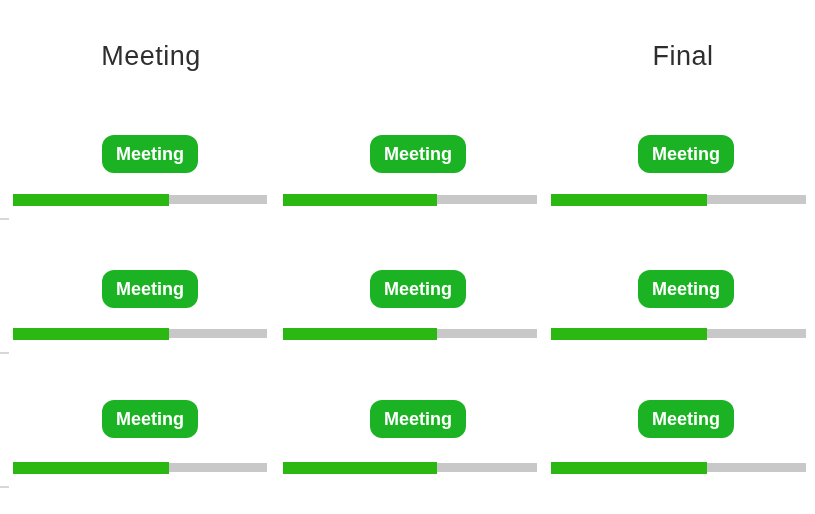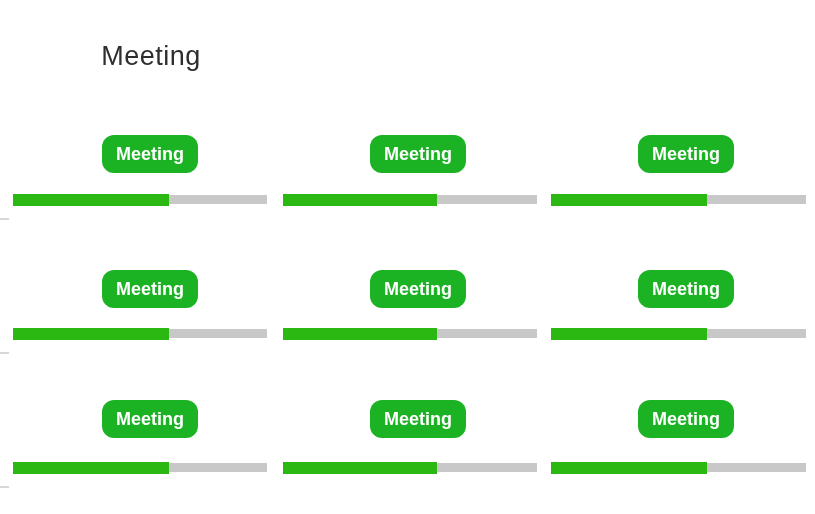--- a/index.html
+++ b/index.html
@@ -58,20 +58,21 @@
   .edge-line.r0 { top:218px; }
   .edge-line.r1 { top:352px; }
   .edge-line.r2 { top:486px; }
 </style>
 </head>
 <body>
 
 <div class="stage">
 
   <div class="col-header c0">Meeting</div>
+  <div class="col-header c2">Final</div>
 
   <button class="badge r0 c0">Meeting</button>
   <button class="badge r0 c1">Meeting</button>
   <button class="badge r0 c2">Meeting</button>
 
   <div class="bar r0 c0">
     <div class="track"></div>
     <div class="fill" style="width: 61.4%;"></div>
   </div>
   <div class="bar r0 c1">

